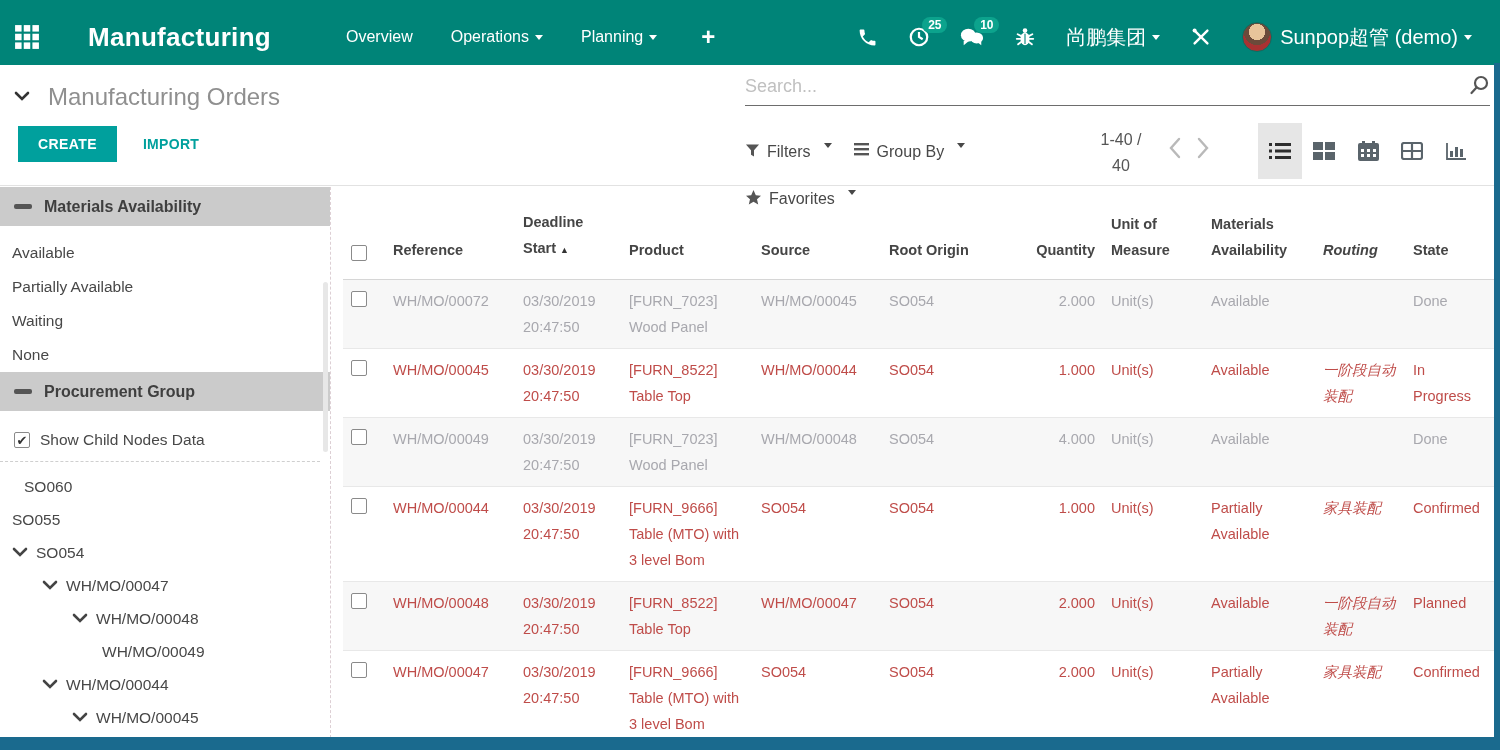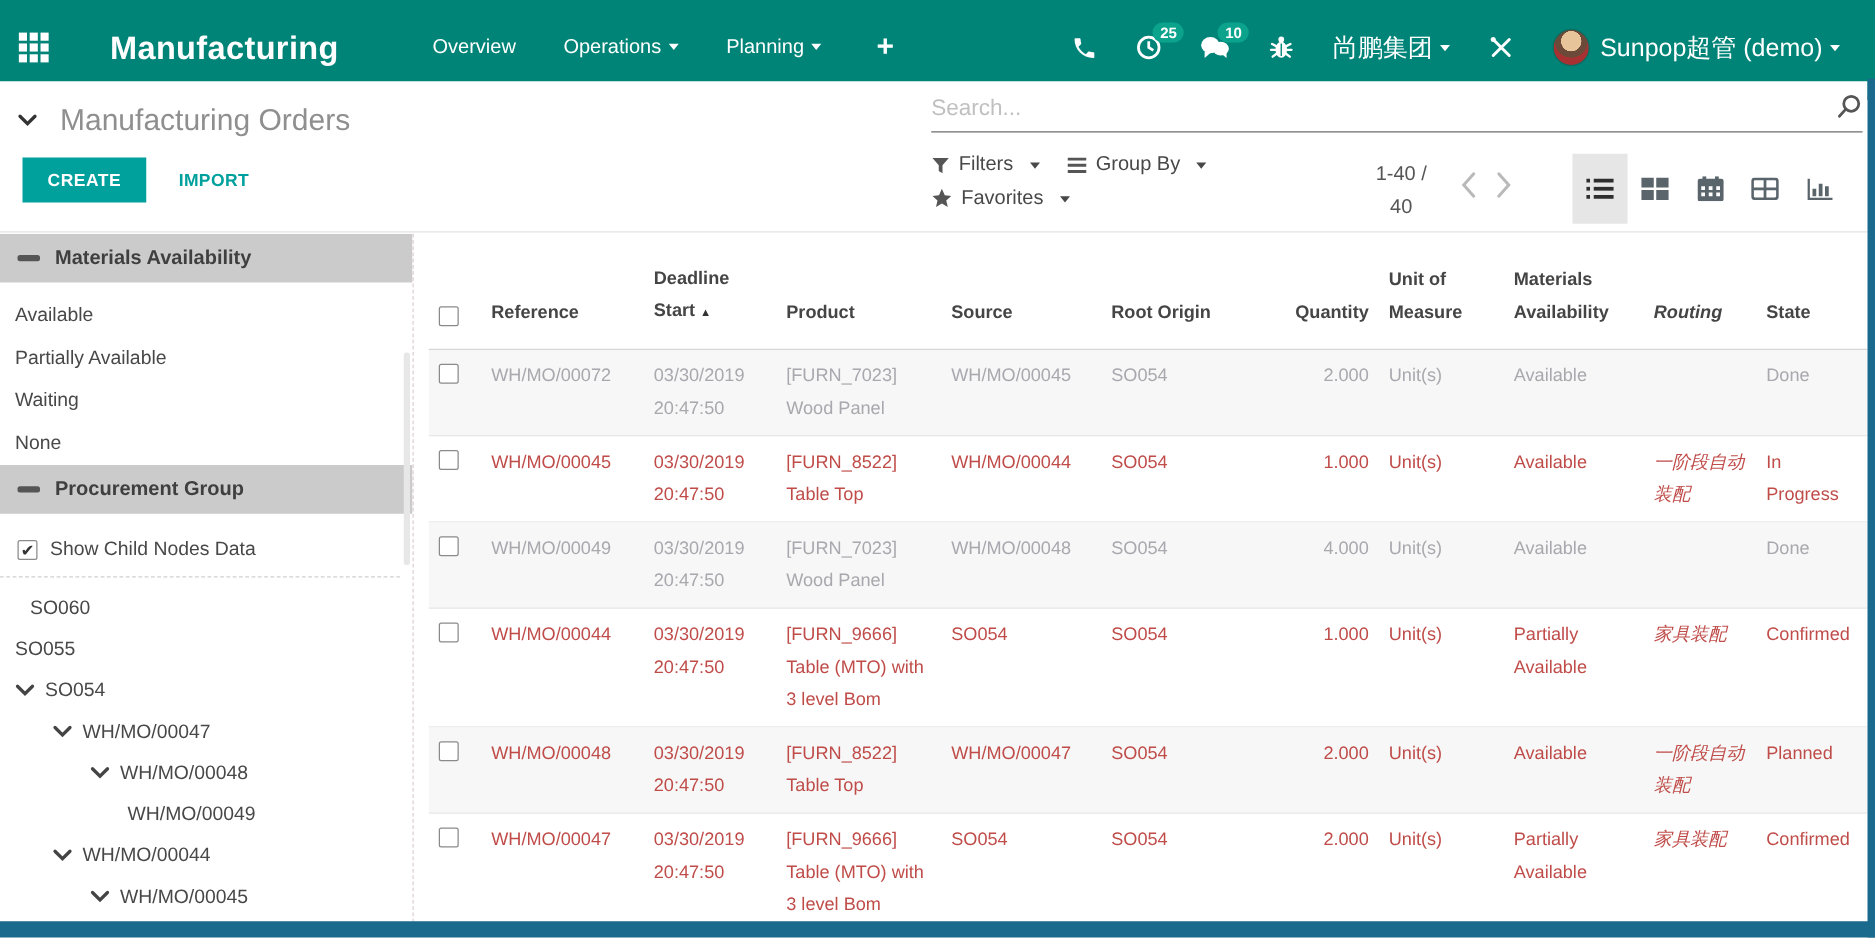--- a/index.html
+++ b/index.html
@@ -3,21 +3,21 @@
 <meta charset="utf-8">
 <style>
   * { margin:0; padding:0; box-sizing:border-box; }
   html,body { width:1500px; height:750px; overflow:hidden; background:#fff;
     font-family:"Liberation Sans", sans-serif; }
   .caret { display:inline-block; width:0; height:0; border-left:4px solid transparent;
     border-right:4px solid transparent; border-top:5px solid currentColor; margin-left:6px; vertical-align:middle; }
 
   
   .navbar { position:absolute; left:0; top:0; width:1500px; height:80px; background:#008478;
-    border-bottom:4px solid #14532d; display:flex; align-items:center; color:#fff; }
+    border-bottom:6px solid #14532d; display:flex; align-items:center; color:#fff; }
   .apps-btn { width:54px; height:63px; display:flex; align-items:center; justify-content:center; cursor:pointer; }
   .brand { font-size:26px; font-weight:bold; margin-left:34px; letter-spacing:.3px; }
   .nav-menus { display:flex; align-items:center; margin-left:75px; gap:38px; font-size:16px; }
   .nav-item { cursor:pointer; white-space:nowrap; }
   .nav-plus { font-size:24px; font-weight:bold; margin-left:6px; }
   .nav-right { margin-left:auto; display:flex; align-items:center; gap:30px; padding-right:28px; }
   .icon-btn { position:relative; display:flex; align-items:center; cursor:pointer; }
   .badge { position:absolute; top:-9px; left:14px; background:#0ca38d; color:#fff; font-size:12px;
     border-radius:9px; padding:1px 6px; font-weight:bold; }
   .avatar { width:30px; height:30px; border-radius:50%; margin-right:8px;
@@ -33,21 +33,21 @@
   .btn-row { position:absolute; left:18px; top:61px; display:flex; align-items:center; gap:26px; }
   .btn-create { background:#00A09D; color:#fff; border:none; font-size:14px; font-weight:bold;
     padding:10px 20px; letter-spacing:.4px; cursor:pointer; }
   .link-import { color:#00A09D; font-size:14px; font-weight:bold; cursor:pointer; letter-spacing:.3px; }
   .search-zone { position:absolute; left:745px; top:10px; width:745px; }
   .search-line { display:flex; align-items:center; border-bottom:1px solid #6d6d6d; padding-bottom:8px; }
   .search-input { flex:1; border:none; outline:none; font-size:18px; color:#444; }
   .search-input::placeholder { color:#c0c0c0; }
   .facets { position:absolute; left:745px; top:58px; width:330px; color:#484848; font-size:16px; }
   .facet-line { display:flex; align-items:center; gap:8px; margin-bottom:9px; }
-  .facet { display:flex; align-items:center; gap:7px; cursor:pointer; white-space:nowrap; }
+  .facet { display:flex; align-items:flex-start; gap:7px; cursor:pointer; white-space:nowrap;margin-top:20px; }
   .facet + .facet { margin-left:14px; }
   .pager { position:absolute; left:1082px; top:62px; width:78px; text-align:center;
     font-size:16px; color:#555; line-height:26px; }
   .pager-nav { position:absolute; left:1168px; top:72px; display:flex; gap:14px; }
   .pager-nav span { cursor:pointer; }
   .view-switcher { position:absolute; left:1258px; top:58px; display:flex; }
   .vs-btn { width:44px; height:56px; display:flex; align-items:center; justify-content:center; cursor:pointer; }
   .vs-btn.active { background:#e6e6e6; }
 
   

